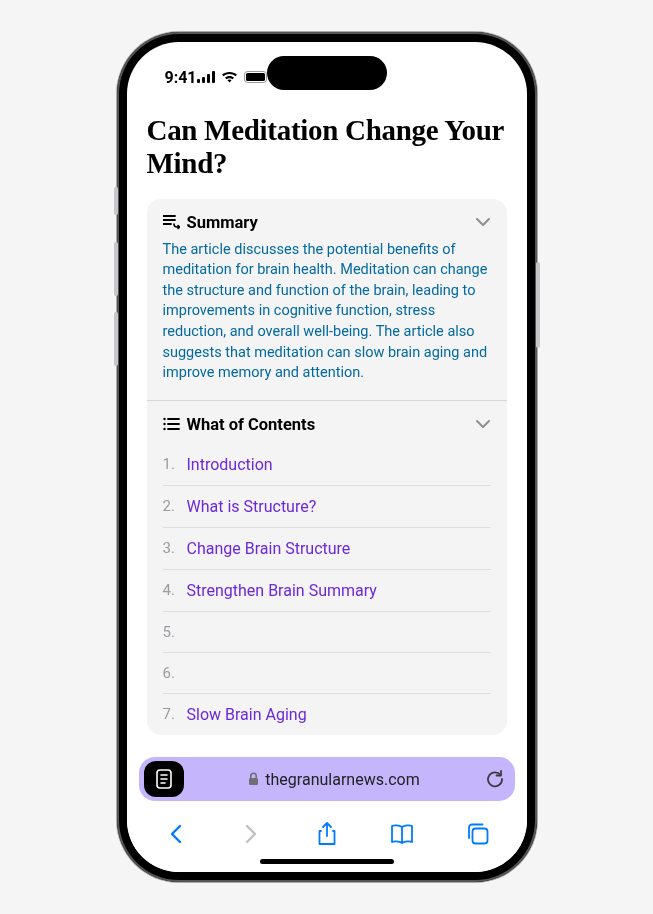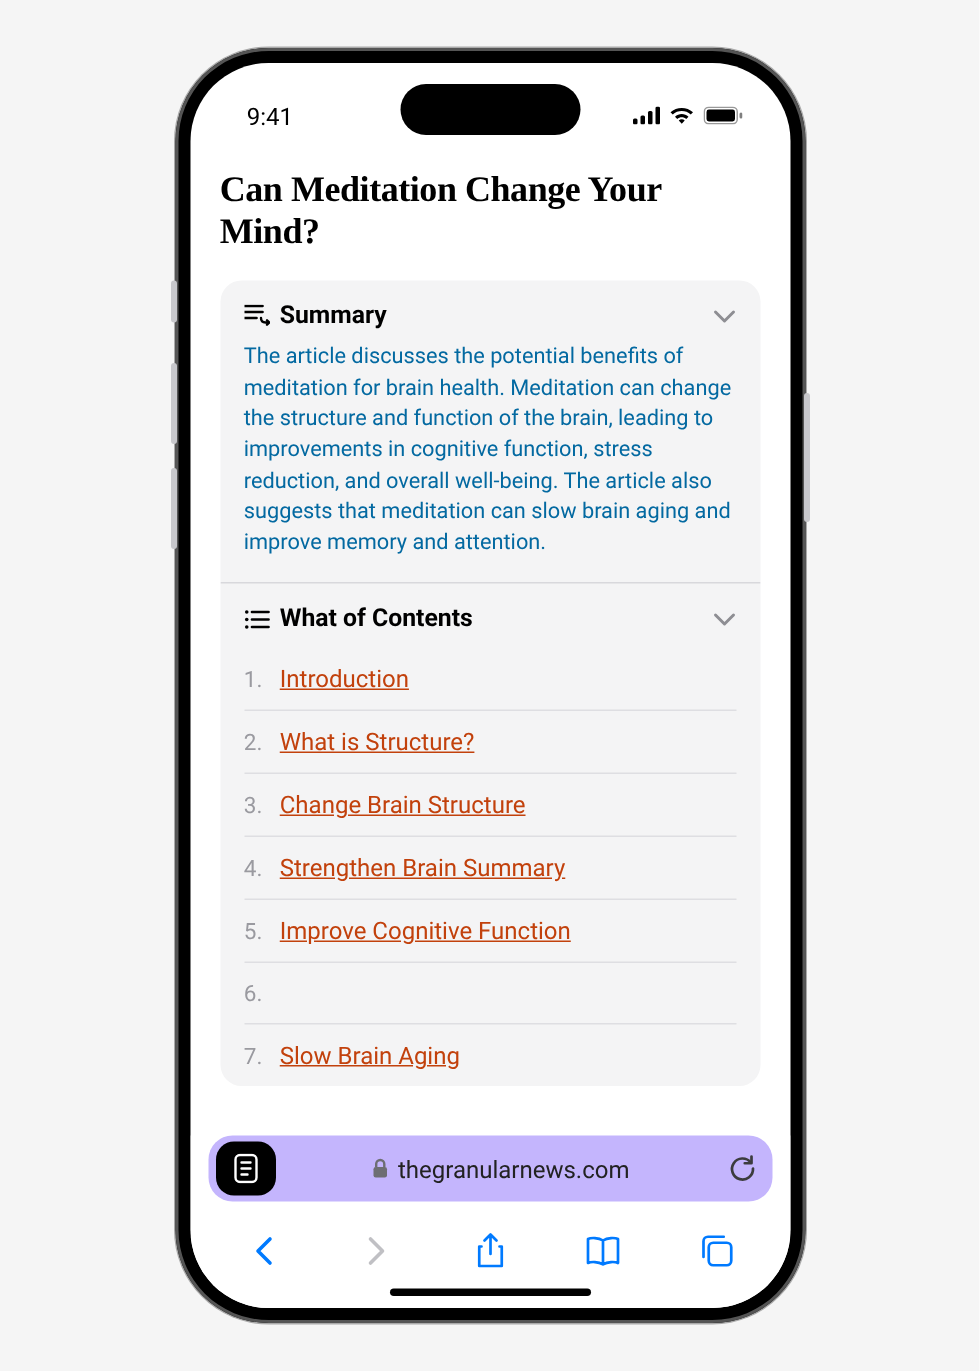--- a/index.html
+++ b/index.html
@@ -39,40 +39,40 @@
     width: 120px;
     height: 34px;
     background: #000;
     border-radius: 20px;
     z-index: 10;
   }
   .status-bar {
     height: 58px;
     display: flex;
     align-items: center;
-    justify-content: space-between;
+    justify-content: flex-start;
     padding: 0 32px 0 38px;
     font-size: 16px;
-    font-weight: 400;
+    font-weight: 700;
     position: relative;
     margin-top: 6px;
   }
   .status-right {
     display: flex;
     align-items: center;
     gap: 6px;
   }
   .content {
     flex: 1;
     overflow: hidden;
     padding: 8px 20px 0 20px;
   }
   .article-title {
     font-family: Georgia, 'Times New Roman', serif;
-    font-size: 24px;
+    font-size: 29px;
     font-weight: 700;
     line-height: 1.15;
     margin-bottom: 18px;
     letter-spacing: -0.3px;
   }
   .card {
     background: #f4f4f5;
     border-radius: 14px;
     overflow: hidden;
   }
@@ -117,21 +117,21 @@
     padding: 11px 0;
     border-bottom: 1px solid #dedee2;
     font-size: 16px;
   }
   .toc-item:last-child { border-bottom: none; }
   .toc-num {
     color: #9a9aa0;
     font-size: 15px;
     min-width: 16px;
   }
-  .toc-label { color: #c2410c; text-decoration: underline; }
+  .toc-label { color: #6d28d9; }
   .chevron {
     color: #8e8e93;
   }
   .bottom {
     flex-shrink: 0;
     padding: 0 12px 8px 12px;
     background: #fff;
   }
   .url-bar {
     background: #c4b5fd;
@@ -289,21 +289,20 @@
           <li class="toc-item">
               <span class="toc-num">3.</span>
               <span class="toc-label">Change Brain Structure</span>
             </li>
           <li class="toc-item">
               <span class="toc-num">4.</span>
               <span class="toc-label">Strengthen Brain Summary</span>
             </li>
           <li class="toc-item">
               <span class="toc-num">5.</span>
-              <span class="toc-label">Improve Cognitive Function</span>
             </li>
           <li class="toc-item">
               <span class="toc-num">6.</span>
             </li>
           <li class="toc-item">
               <span class="toc-num">7.</span>
               <span class="toc-label">Slow Brain Aging</span>
             </li>
         </ol>
       </div>

